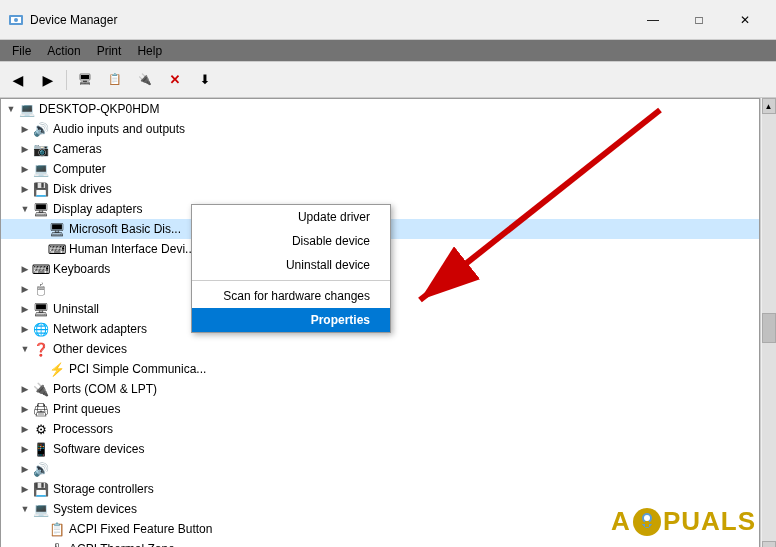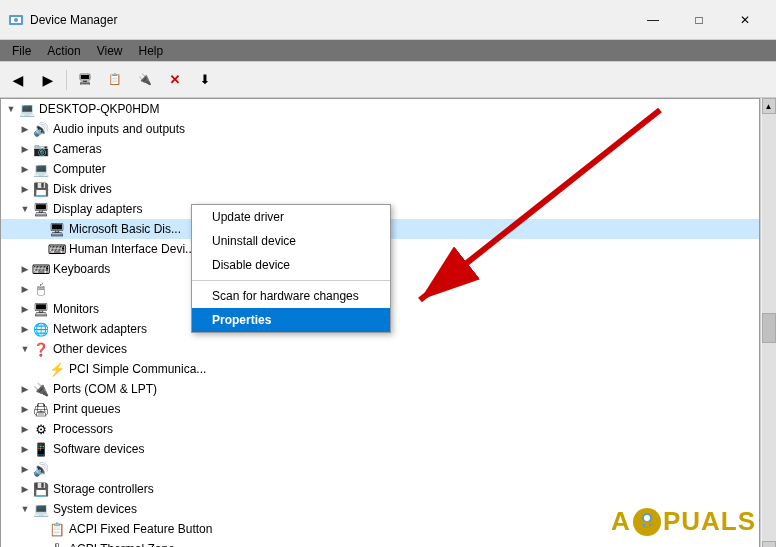--- a/index.html
+++ b/index.html
@@ -141,20 +141,21 @@
     
     .context-menu {
       position: absolute;
       top: 105px;
       left: 190px;
       background: #fff;
       border: 1px solid #999;
       box-shadow: 2px 2px 6px rgba(0,0,0,0.3);
       z-index: 100;
       min-width: 200px;
+      text-align: right;
     }
     .context-menu-item {
       padding: 5px 20px;
       cursor: pointer;
       font-size: 12px;
       white-space: nowrap;
     }
     .context-menu-item.highlighted {
       background: #0078d4;
       color: #fff;
@@ -208,21 +209,21 @@
     <div class="title-controls">
       <button class="title-btn">—</button>
       <button class="title-btn">□</button>
       <button class="title-btn close">✕</button>
     </div>
   </div>
 
   <div class="menu-bar">
     <span class="menu-item">File</span>
     <span class="menu-item">Action</span>
-    <span class="menu-item">View</span>
+    <span class="menu-item">Print</span>
     <span class="menu-item">Help</span>
   </div>
 
   <div class="toolbar">
     <button class="toolbar-btn">◀</button>
     <button class="toolbar-btn">▶</button>
     <div class="toolbar-separator"></div>
     <button class="toolbar-btn" style="font-size:11px;">🖥</button>
     <button class="toolbar-btn" style="font-size:11px;">📋</button>
     <button class="toolbar-btn" style="font-size:11px;">🔌</button>
@@ -279,21 +280,21 @@
         <div class="tree-icon">⌨</div>
         <span class="tree-label">Keyboards</span>
       </div>
       <div class="tree-item" style="padding-left:16px;">
         <div class="tree-expand">▶</div>
         <div class="tree-icon">🖱</div>
       </div>
       <div class="tree-item" style="padding-left:16px;">
         <div class="tree-expand">▶</div>
         <div class="tree-icon">🖥</div>
-        <span class="tree-label">Monitors</span>
+        <span class="tree-label">Uninstall</span>
       </div>
       <div class="tree-item" style="padding-left:16px;">
         <div class="tree-expand">▶</div>
         <div class="tree-icon">🌐</div>
         <span class="tree-label">Network adapters</span>
       </div>
       <div class="tree-item" style="padding-left:16px;">
         <div class="tree-expand">▼</div>
         <div class="tree-icon">❓</div>
         <span class="tree-label">Other devices</span>
@@ -343,22 +344,22 @@
         <span class="tree-label">ACPI Fixed Feature Button</span>
       </div>
       <div class="tree-item" style="padding-left:32px;">
         <div class="tree-expand"></div>
         <div class="tree-icon">🌡</div>
         <span class="tree-label">ACPI Thermal Zone</span>
       </div>
 
       <div class="context-menu">
         <div class="context-menu-item">Update driver</div>
+        <div class="context-menu-item">Disable device</div>
         <div class="context-menu-item">Uninstall device</div>
-        <div class="context-menu-item">Disable device</div>
         <div class="context-menu-separator"></div>
         <div class="context-menu-item">Scan for hardware changes</div>
         <div class="context-menu-item highlighted">Properties</div>
       </div>
 
     </div>
 
     <div style="width:16px; background:#f0f0f0; border-left:1px solid #ccc; display:flex; flex-direction:column; align-items:center;">
       <div style="width:14px; height:16px; background:#d0d0d0; border:1px solid #aaa; display:flex; align-items:center; justify-content:center; font-size:8px; cursor:pointer;">▲</div>
       <div style="flex:1; width:14px; background:#e0e0e0;"></div>

